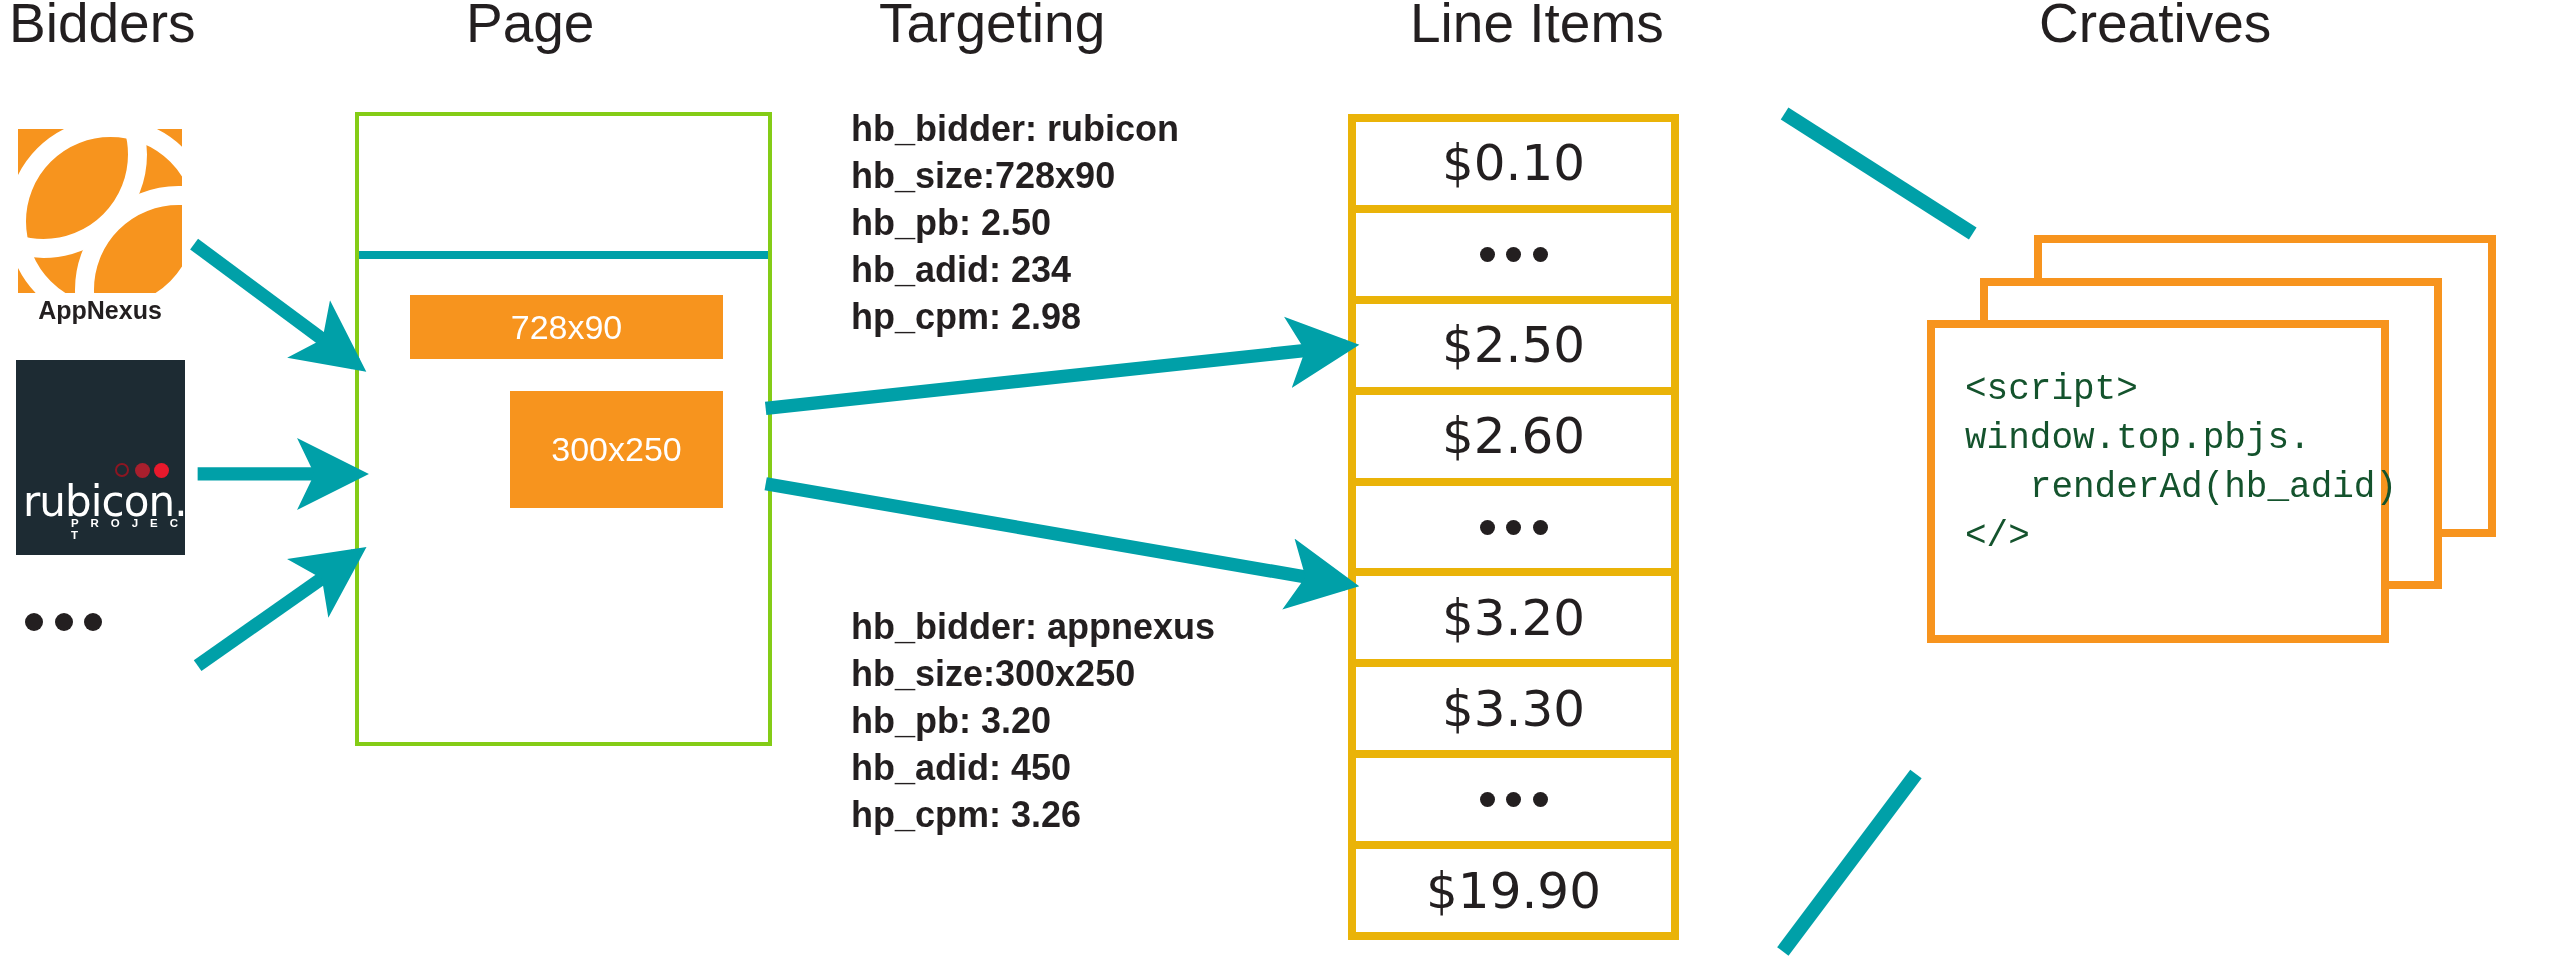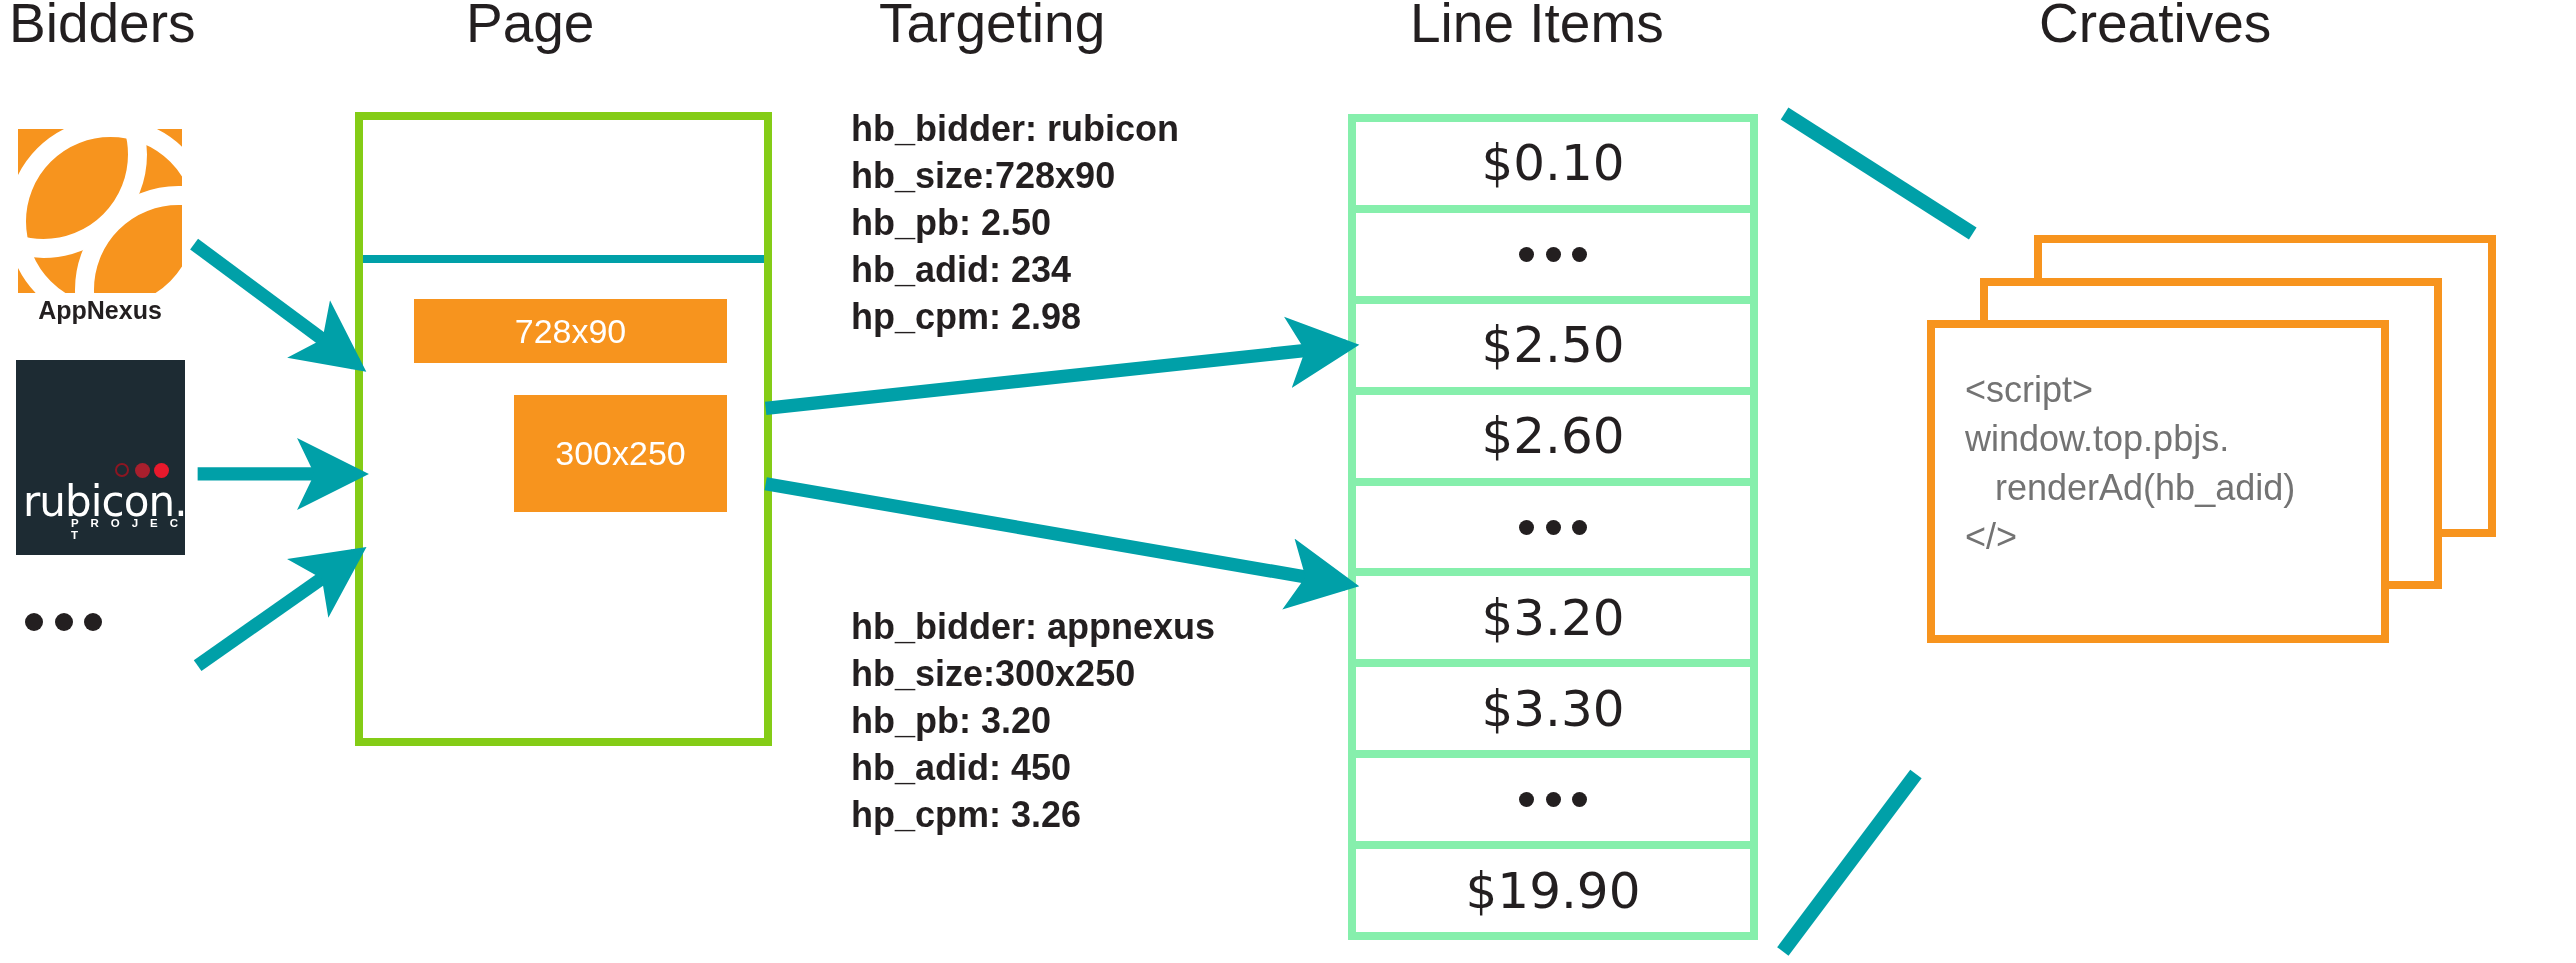--- a/index.html
+++ b/index.html
@@ -26,45 +26,45 @@
   .rb-sub{position:absolute;left:55px;bottom:14px;color:#ffffff;font-size:11.5px;
           letter-spacing:4.4px;font-weight:700;font-family:"Liberation Sans",sans-serif;}
   .rb-dots{position:absolute;right:15px;bottom:76px;width:55px;height:16px;}
   .rb-dots b{position:absolute;top:0;width:15px;height:15px;border-radius:50%;display:block;}
 
   .ellipsis-bidders{left:25px;top:613px;}
   .dots3{display:flex;gap:11.5px;align-items:center;}
   .dots3 span{display:block;width:18px;height:18px;border-radius:50%;background:#231f20;}
 
   
-  .page-box{left:355px;top:112px;width:417px;height:634px;border:8px solid #84cc16;box-sizing:border-box;background:#fff;}
+  .page-box{left:355px;top:112px;width:417px;height:634px;border:4px solid #84cc16;box-sizing:border-box;background:#fff;}
   .page-div{position:absolute;left:0;top:135px;width:100%;height:8px;background:#00a0a8;}
   .ad728{position:absolute;left:51px;top:179px;width:313px;height:64px;background:#f7941e;
          color:#ffffff;font-size:34px;display:flex;align-items:center;justify-content:center;}
   .ad300{position:absolute;left:151px;top:275px;width:213px;height:117px;background:#f7941e;
          color:#ffffff;font-size:34px;display:flex;align-items:center;justify-content:center;}
 
   
   .targ{font-size:36px;font-weight:700;line-height:47px;color:#231f20;white-space:nowrap;}
 
   
-  .li-box{left:1348px;top:114px;width:410px;height:826px;background:#86efac;
+  .li-box{left:1348px;top:114px;width:331px;height:826px;background:#eab308;
           box-sizing:border-box;padding:8px;display:flex;flex-direction:column;gap:8px;}
   .li-row{flex:1 1 0;background:#ffffff;display:flex;align-items:center;justify-content:center;}
   .li-row .v{font-size:50px;color:#231f20;line-height:1;font-family:"DejaVu Sans",sans-serif;}
   .li-row .dots3 span{width:15px;height:15px;}
 
   
   .cr-wrap{left:1927px;top:235px;width:568px;height:408px;}
   .cr-card{position:absolute;background:#ffffff;border:8px solid #f7941e;box-sizing:border-box;}
   .cr-c3{left:107px;top:0px;width:462px;height:302px;}
   .cr-c2{left:53px;top:43px;width:462px;height:311px;}
   .cr-c1{left:0px;top:85px;width:462px;height:323px;}
   .cr-code{position:absolute;left:30px;top:37px;font-size:36px;line-height:49px;
-           color:#737373;white-space:pre;font-family:Liberation Sans, sans-serif;}
+           color:#14532d;white-space:pre;font-family:Liberation Mono, monospace;}
 
   svg.lines{position:absolute;left:0;top:0;width:2576px;height:963px;pointer-events:none;}
 </style>
 </head>
 <body>
 
 <div class="stage">
 
   <div class="abs col-head" style="left:9px;top:-3.6px;">Bidders</div>
   <div class="abs col-head" style="left:466px;top:-3.6px;">Page</div>

